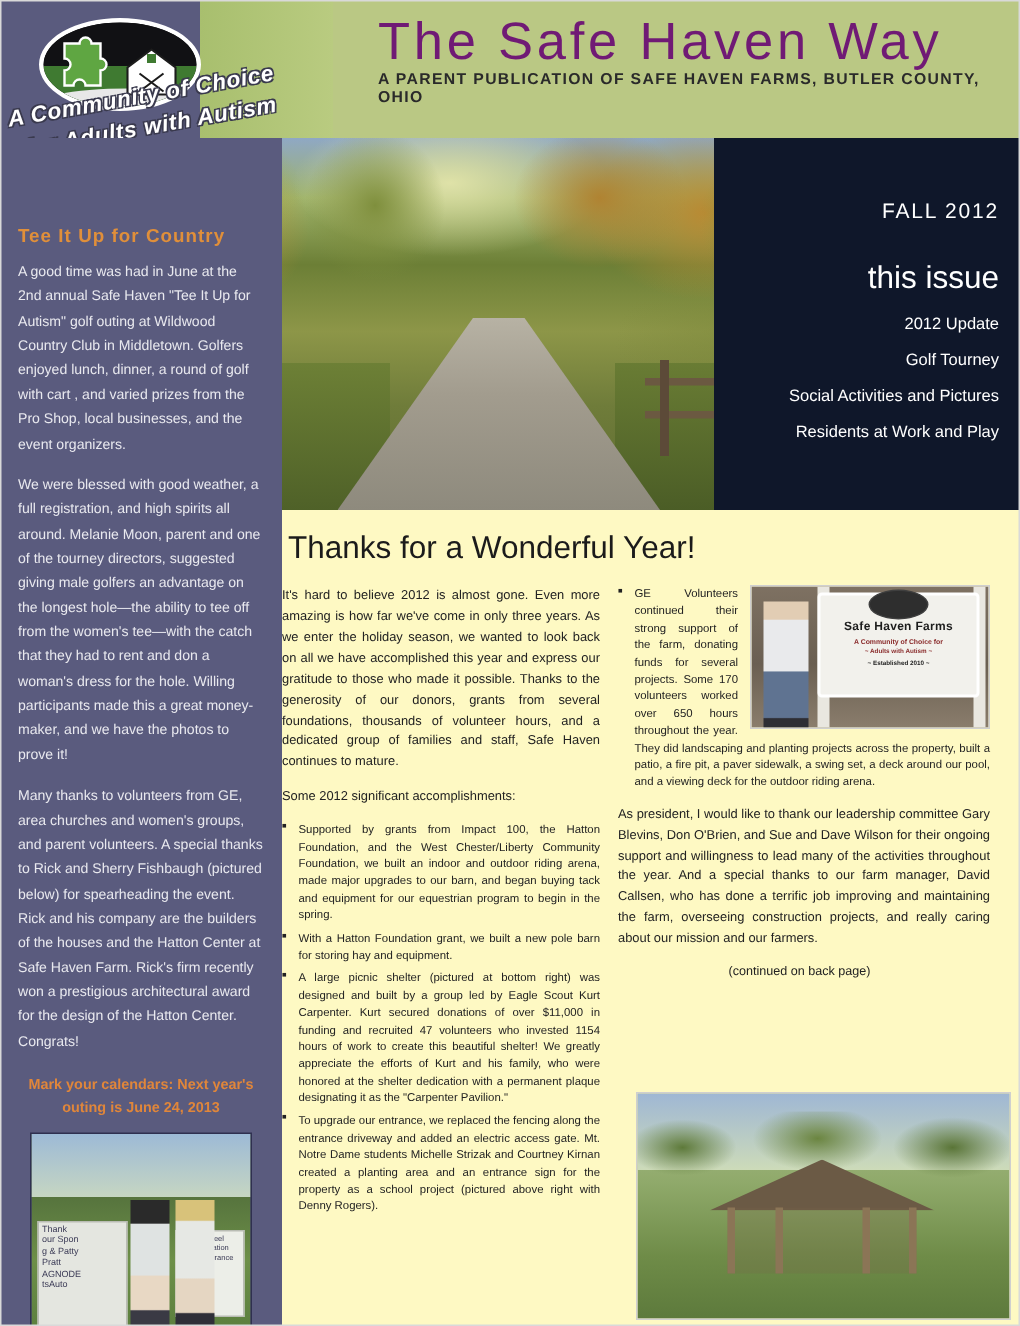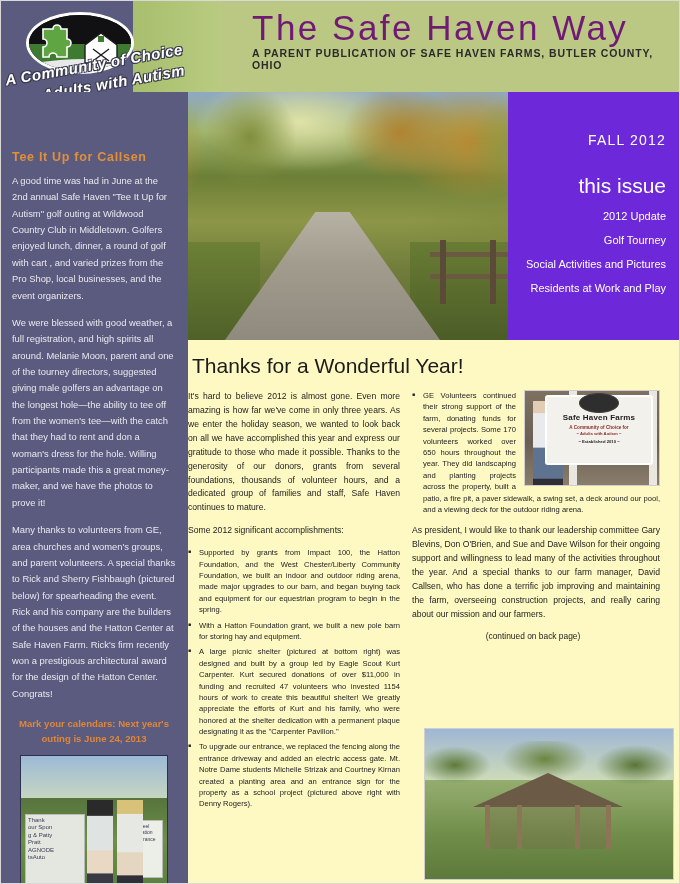--- a/index.html
+++ b/index.html
@@ -166,22 +166,22 @@
   }
   .sb-photo .person-a, .sb-photo .person-b {
     position:absolute; bottom:0; width:26px; height:96px;
   }
   .sb-photo .person-a { left:66px; background: linear-gradient(to bottom, #2a2a2a 0%, #2a2a2a 16%, #dfe3e2 17%, #dfe3e2 52%, #e8d8c4 53%, #e8d8c4 76%, #3a3a44 77%); }
   .sb-photo .person-b { left:96px; background: linear-gradient(to bottom, #d8c27a 0%, #d8c27a 14%, #e6e8e4 15%, #e6e8e4 54%, #e5d6c2 55%, #e5d6c2 78%, #2f2f38 79%); }
 
   
   .issue-panel {
     position:absolute; right:0; top:92px;
-    width:172px; height:248px;
-    background:#6d28d9;
+    width:204px; height:248px;
+    background:#0f172a;
     color:#ffffff;
     padding:40px 14px 0 10px;
     text-align:right;
   }
   .issue-date {
     font-size:14px; letter-spacing:1.2px; margin-bottom:26px;
   }
   .issue-title {
     font-size:21px; margin-bottom:12px; font-weight:normal;
   }
@@ -215,21 +215,21 @@
     font-size:7.6px; line-height:1.5; color:#222;
     margin-bottom:4px; text-align:justify;
   }
   ul.bullets li::before {
     content:"\25A0"; position:absolute; left:0; top:0;
     font-size:5px; color:#222; line-height:1.9;
   }
 
   
   .sign-photo {
-    width:136px; height:96px; float:right;
+    width:160px; height:96px; float:right;
     margin:0 0 4px 8px;
     border:1px solid #cfcfcf;
     position:relative; overflow:hidden;
     background: linear-gradient(to bottom, #7e7162 0%, #6a5f52 55%, #8a7d6c 100%);
   }
   .sign-photo .man {
     position:absolute; left:8px; bottom:0; width:30px; height:84px;
     background: linear-gradient(to bottom, #e2cdb4 0%, #e2cdb4 14%, #e9eaec 15%, #e9eaec 55%, #5f7391 56%, #5f7391 92%, #2e2e34 93%);
   }
   .sign-photo .board {
@@ -347,21 +347,21 @@
     <div class="issue-date">FALL 2012</div>
     <div class="issue-title">this issue</div>
     <div class="issue-item">2012 Update</div>
     <div class="issue-item">Golf Tourney</div>
     <div class="issue-item">Social Activities and Pictures</div>
     <div class="issue-item">Residents at Work and Play</div>
   </div>
 
   <div class="sidebar">
     <div class="sidebar-inner">
-      <div class="sb-heading">Tee It Up for Callsen</div>
+      <div class="sb-heading">Tee It Up for Country</div>
       <div class="sb-p">A good time was had in June at the 2nd annual Safe Haven "Tee It Up for Autism" golf outing at Wildwood Country Club in Middletown. Golfers enjoyed lunch, dinner, a round of golf with cart , and varied prizes from the Pro Shop, local businesses, and the event organizers.</div>
       <div class="sb-p">We were blessed with good weather, a full registration, and high spirits all around. Melanie Moon, parent and one of the tourney directors, suggested giving male golfers an advantage on the longest hole—the ability to tee off from the women's tee—with the catch that they had to rent and don a woman's dress for the hole. Willing participants made this a great money-maker, and we have the photos to prove it!</div>
       <div class="sb-p">Many thanks to volunteers from GE, area churches and women's groups, and parent volunteers. A special thanks to Rick and Sherry Fishbaugh (pictured below) for spearheading the event. Rick and his company are the builders of the houses and the Hatton Center at Safe Haven Farm. Rick's firm recently won a prestigious architectural award for the design of the Hatton Center. Congrats!</div>
       <div class="sb-callout">Mark your calendars: Next year's outing is June 24, 2013</div>
       <div class="sb-photo">
         <div class="sky2"></div>
         <div class="sign">
           <div>Thank</div>
           <div>our Spon</div>
           <div>g &amp; Patty</div>

